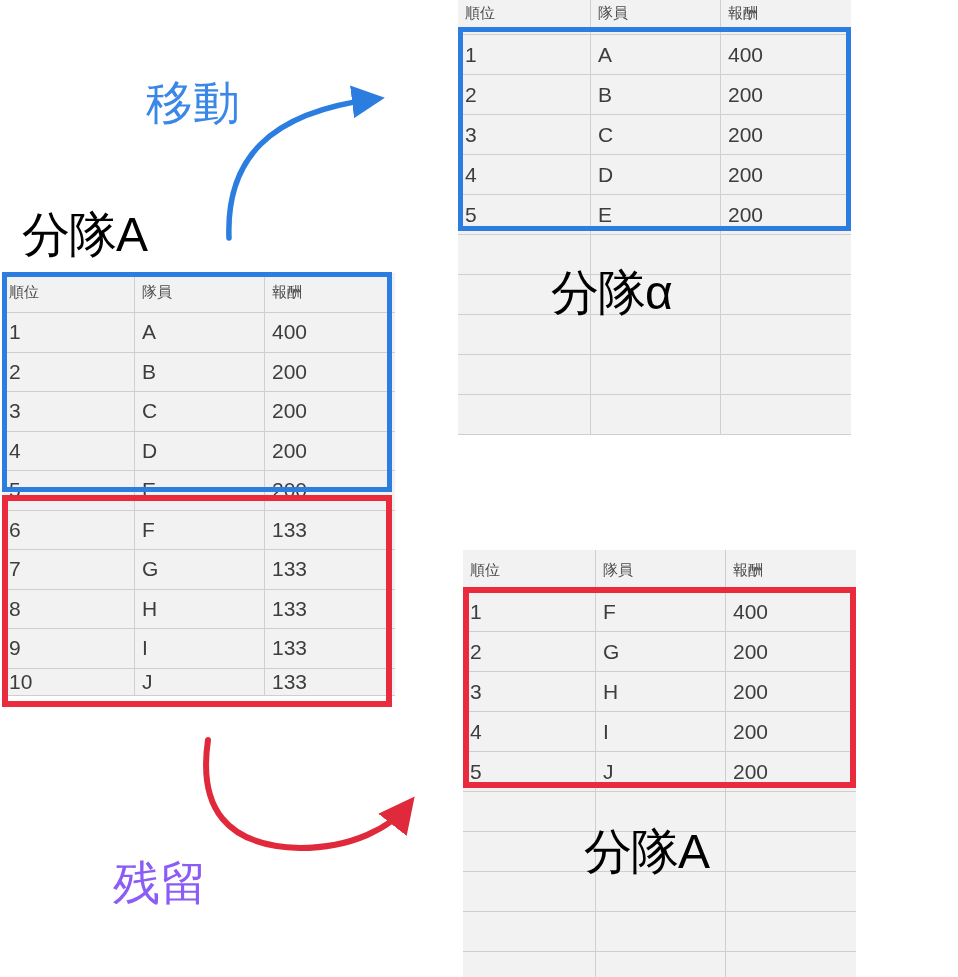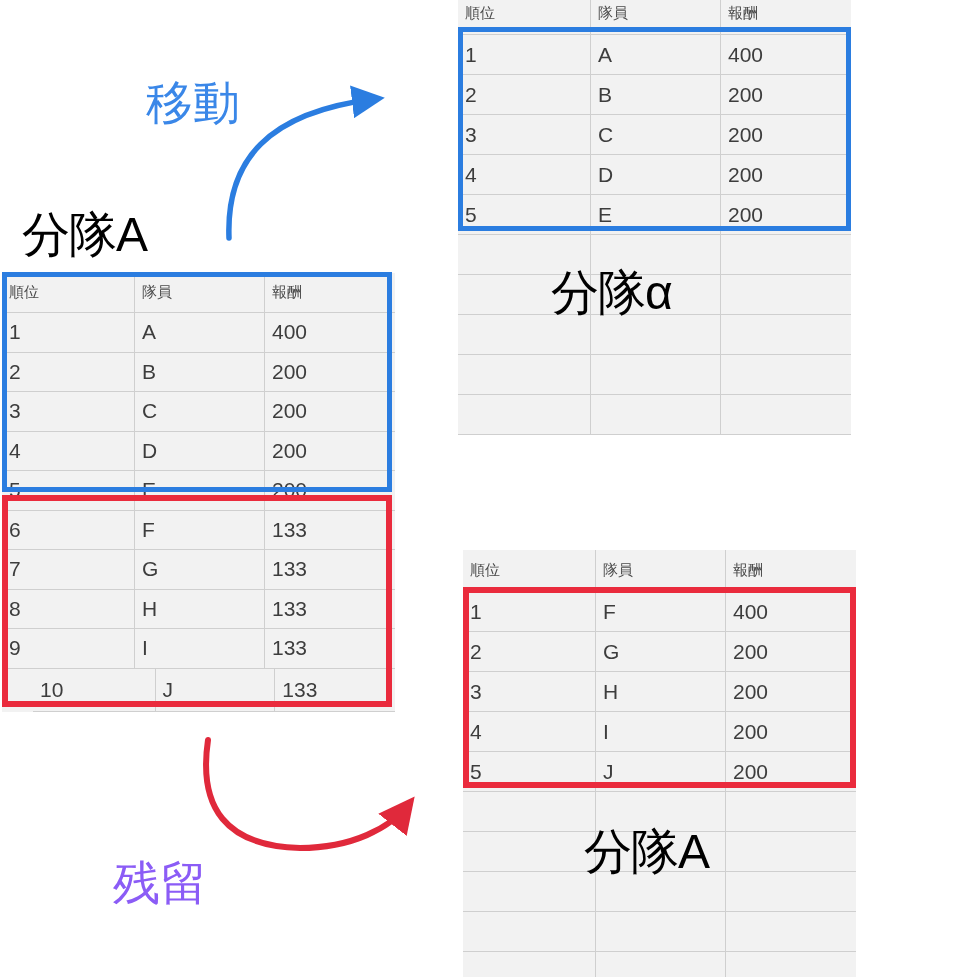--- a/index.html
+++ b/index.html
@@ -130,21 +130,21 @@
     <div class="row body" style="height: 39.5px;">
       <div class="cell c0">8</div>
       <div class="cell c1">H</div>
       <div class="cell c2">133</div>
     </div>
     <div class="row body" style="height: 39.5px;">
       <div class="cell c0">9</div>
       <div class="cell c1">I</div>
       <div class="cell c2">133</div>
     </div>
-    <div class="row body" style="height: 43px; margin-left: 31px;">
+    <div class="row body" style="height: 27px;">
       <div class="cell c0">10</div>
       <div class="cell c1">J</div>
       <div class="cell c2">133</div>
     </div>
   </div>
 
 <div class="hl blue" style="left:2px; top:272px; width:390px; height:220px;"></div>
 
 <div class="hl red" style="left:2px; top:495px; width:390px; height:212px;"></div>
 

